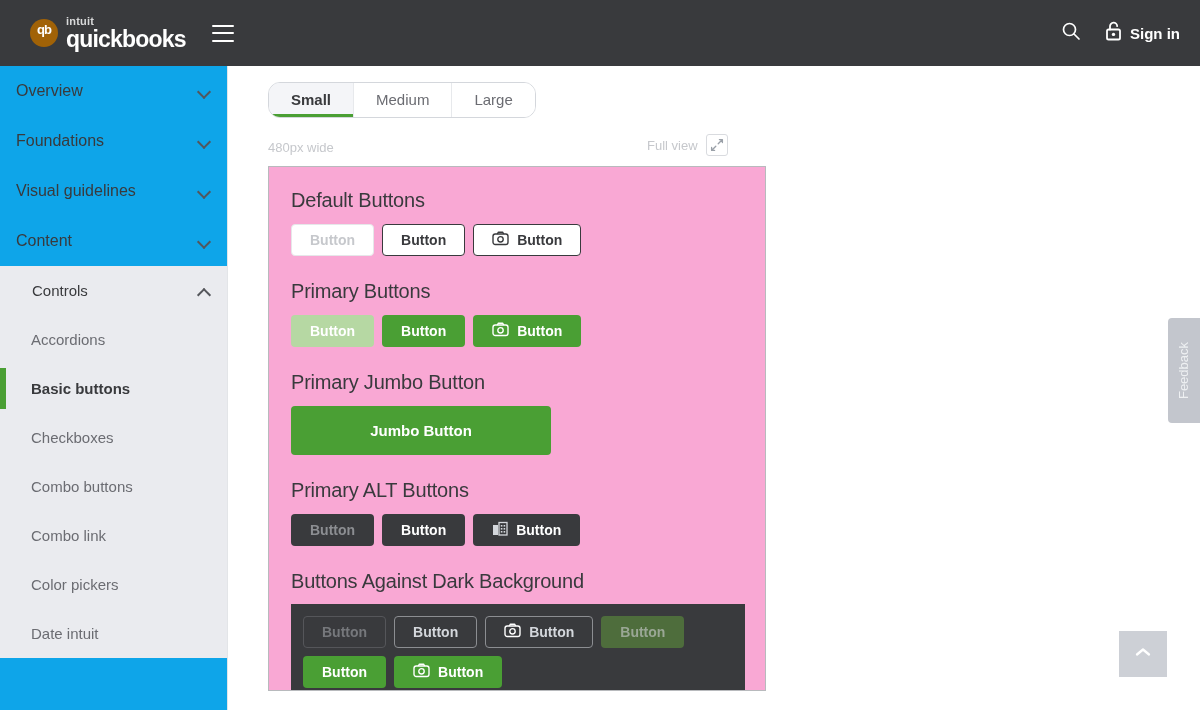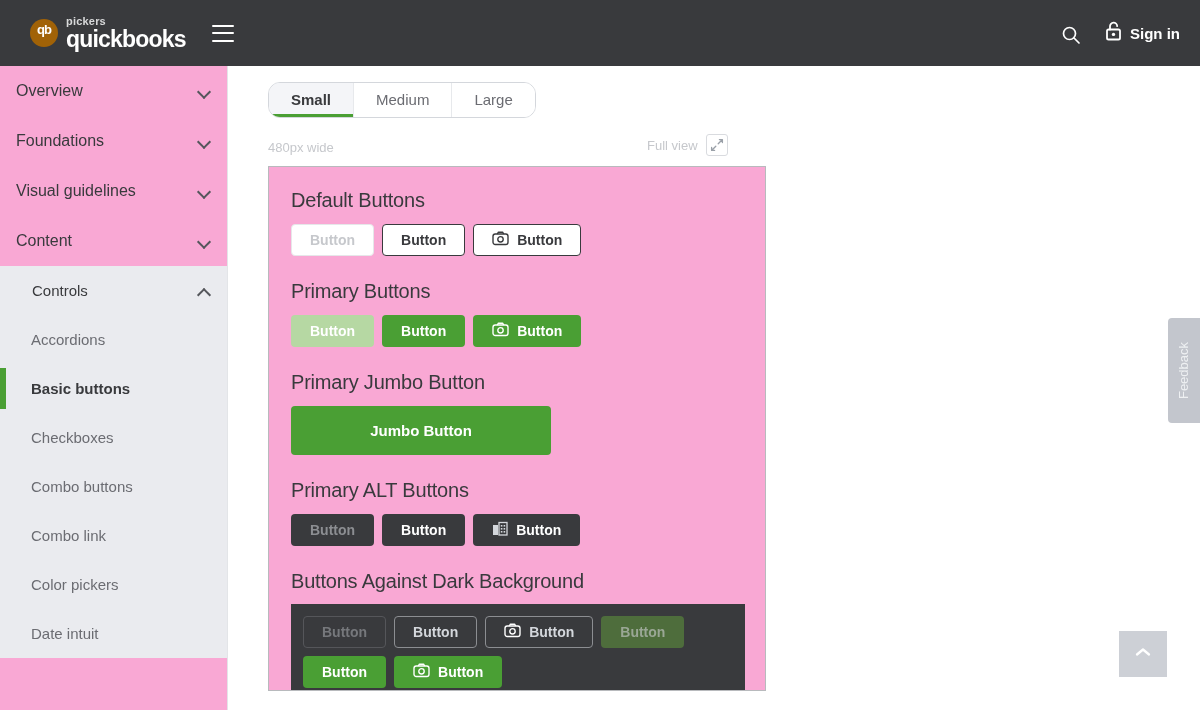--- a/index.html
+++ b/index.html
@@ -36,33 +36,33 @@
     font-weight: bold; letter-spacing: -.8px;
   }
   #hamburger {
     margin-left: 26px; width: 22px; height: 17px;
     display: flex; flex-direction: column; justify-content: space-between;
     cursor: pointer;
   }
   #hamburger span { display: block; height: 2px; background: #fff; border-radius: 1px; }
   #topbar-right {
     margin-left: auto; margin-right: 20px;
-    display: flex; align-items: flex-end; gap: 22px;
+    display: flex; align-items: flex-start; gap: 22px;
   }
   .hdr-icon { cursor: pointer; display: flex; align-items: center; }
   #signin-group {
     display: flex; align-items: center; gap: 7px; cursor: pointer;
   }
   #signin-label { color: #fff; font-size: 15px; font-weight: bold; }
 
   
   #sidebar {
     position: absolute; top: 66px; left: 0;
     width: 228px; height: 644px;
-    background: #f9a8d4;
+    background: #0ea5e9;
     border-right: 1px solid #e3e5e8;
     overflow: hidden;
   }
   #sidebar-expanded { background: #eaebef; }
   .nav-top {
     height: 50px; display: flex; align-items: center;
     padding: 0 16px; cursor: pointer;
   }
   .nav-top .lbl { font-size: 16px; color: #393a3d; flex: 1; }
   .nav-sub {
@@ -198,21 +198,21 @@
 
 <div id="topbar">
 
   <div id="logo-block">
     <div id="qb-mark">
       <svg width="20" height="20" viewBox="0 0 20 20" aria-hidden="true">
         <text x="10" y="15" font-family="Liberation Sans, sans-serif" font-size="13" font-weight="bold" fill="#ffffff" text-anchor="middle">qb</text>
       </svg>
     </div>
     <div id="wordmark">
-      <span id="intuit-word">pickers</span>
+      <span id="intuit-word">intuit</span>
       <span id="qb-word">quickbooks</span>
     </div>
   </div>
 
   <div id="hamburger">
     <span></span>
     <span></span>
     <span></span>
   </div>
 

